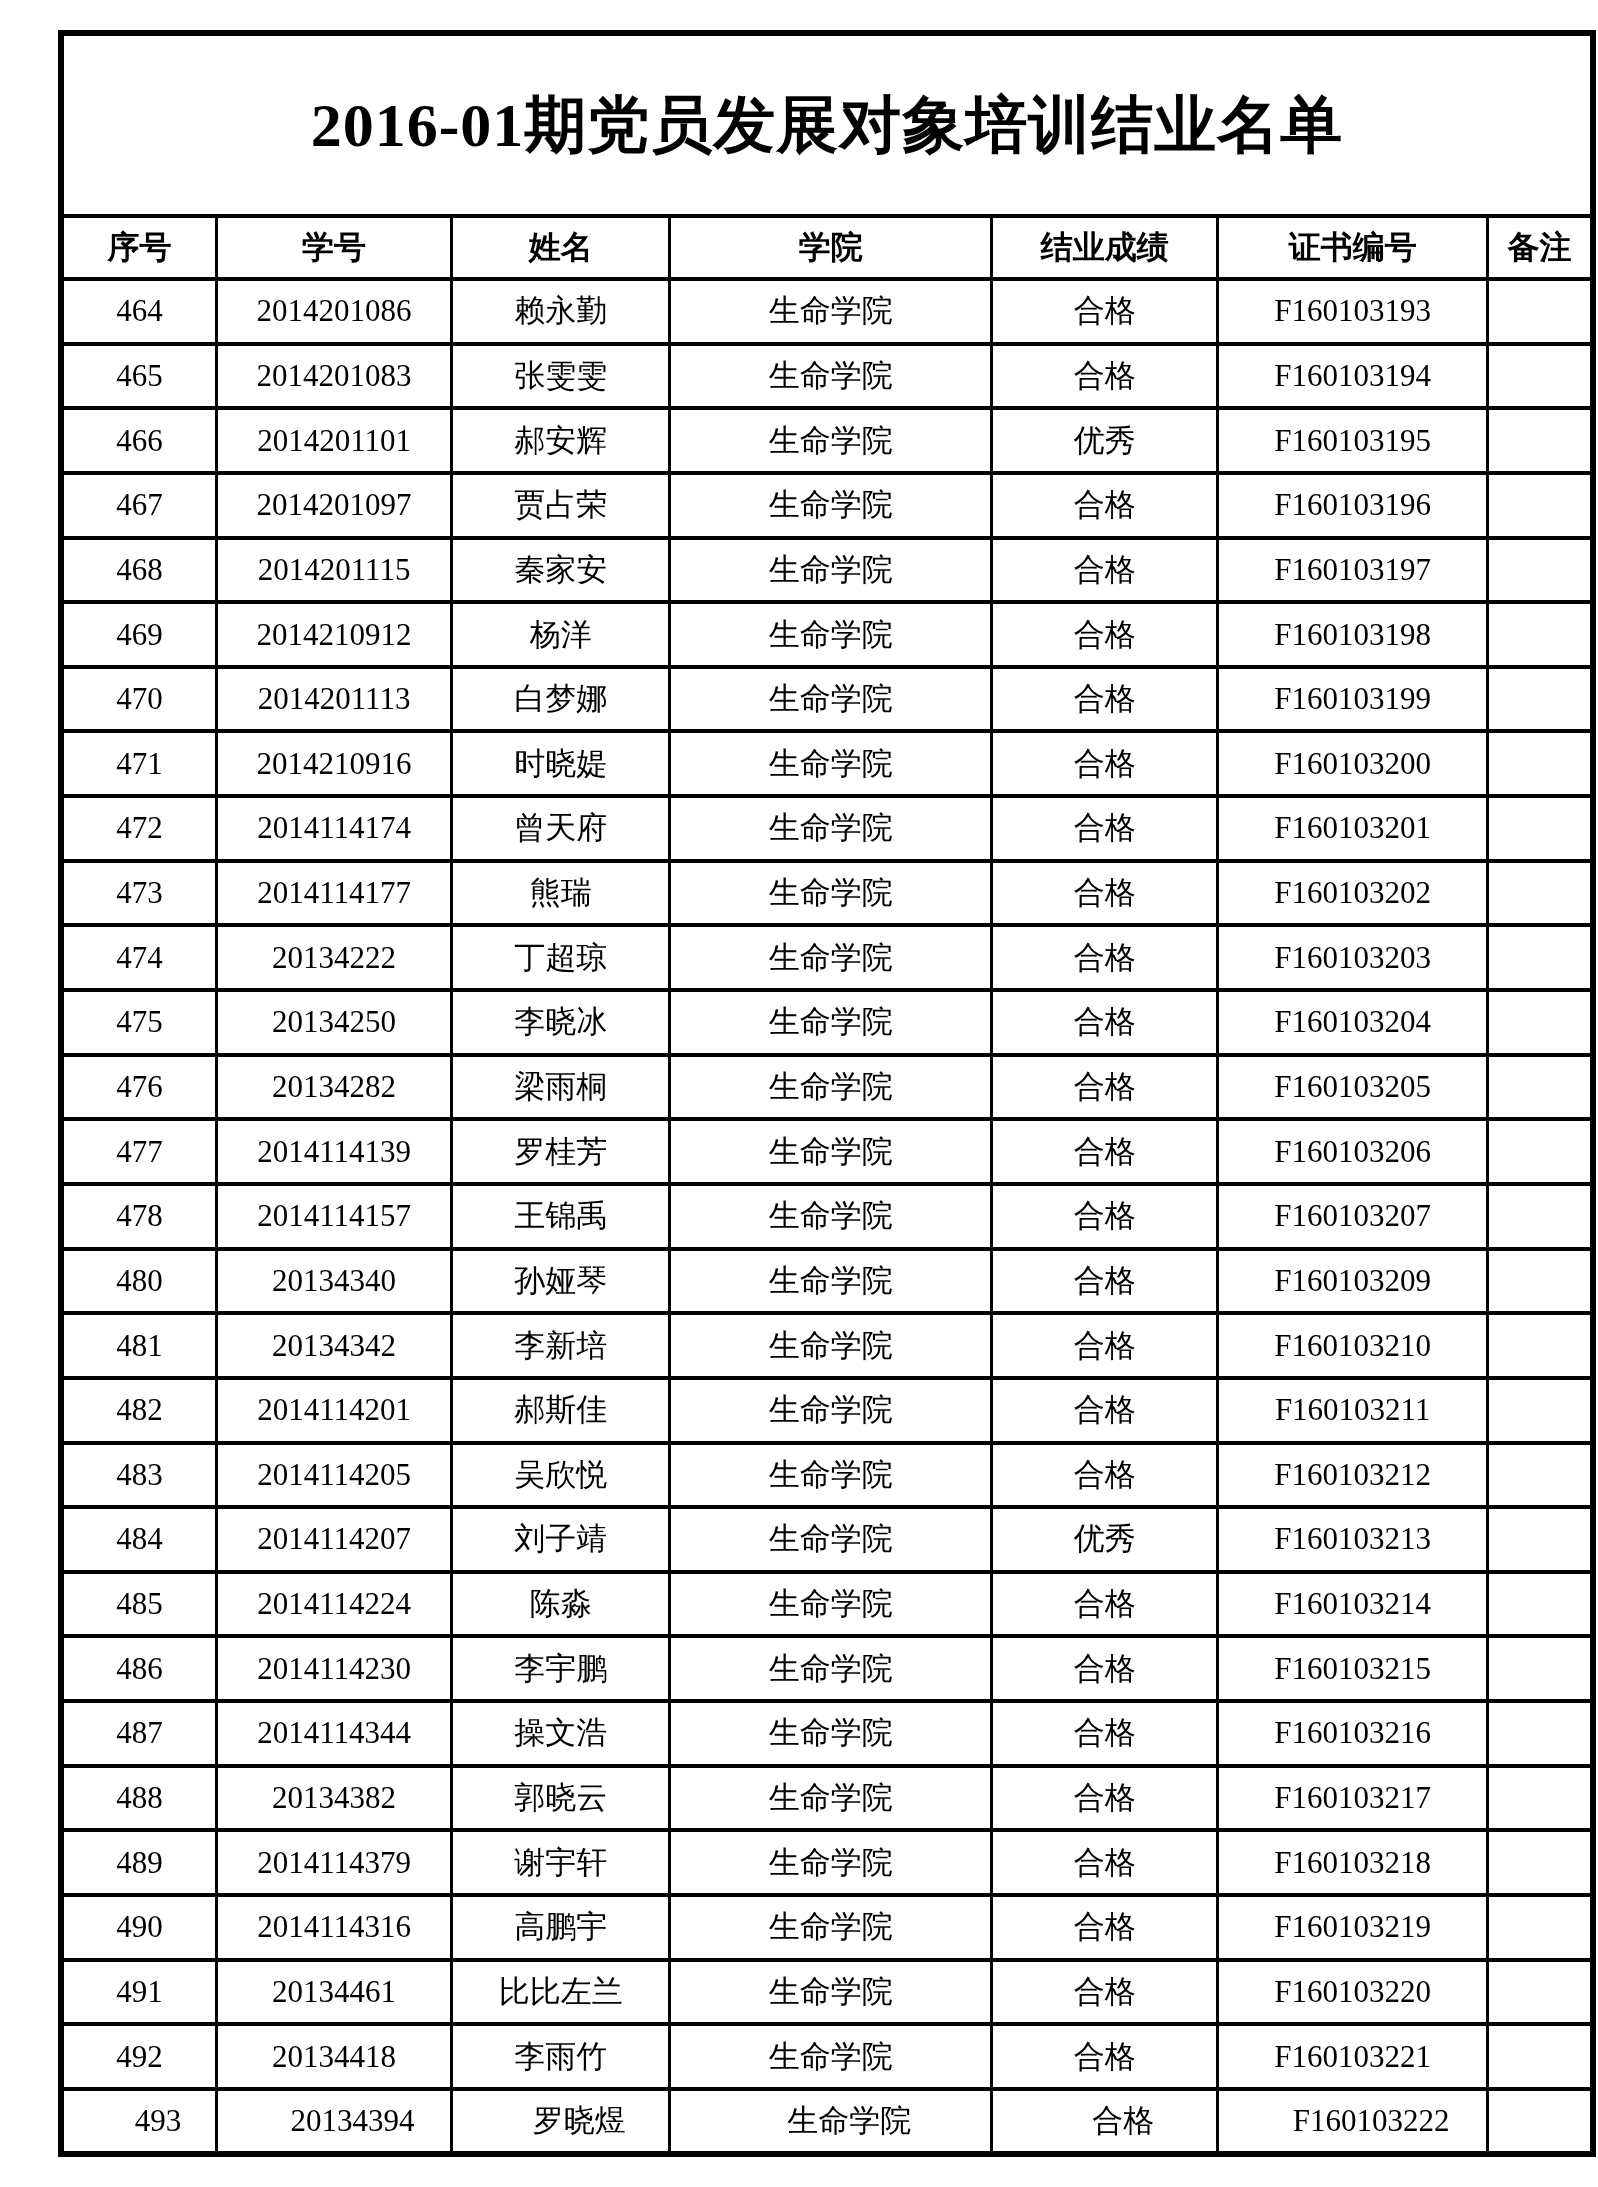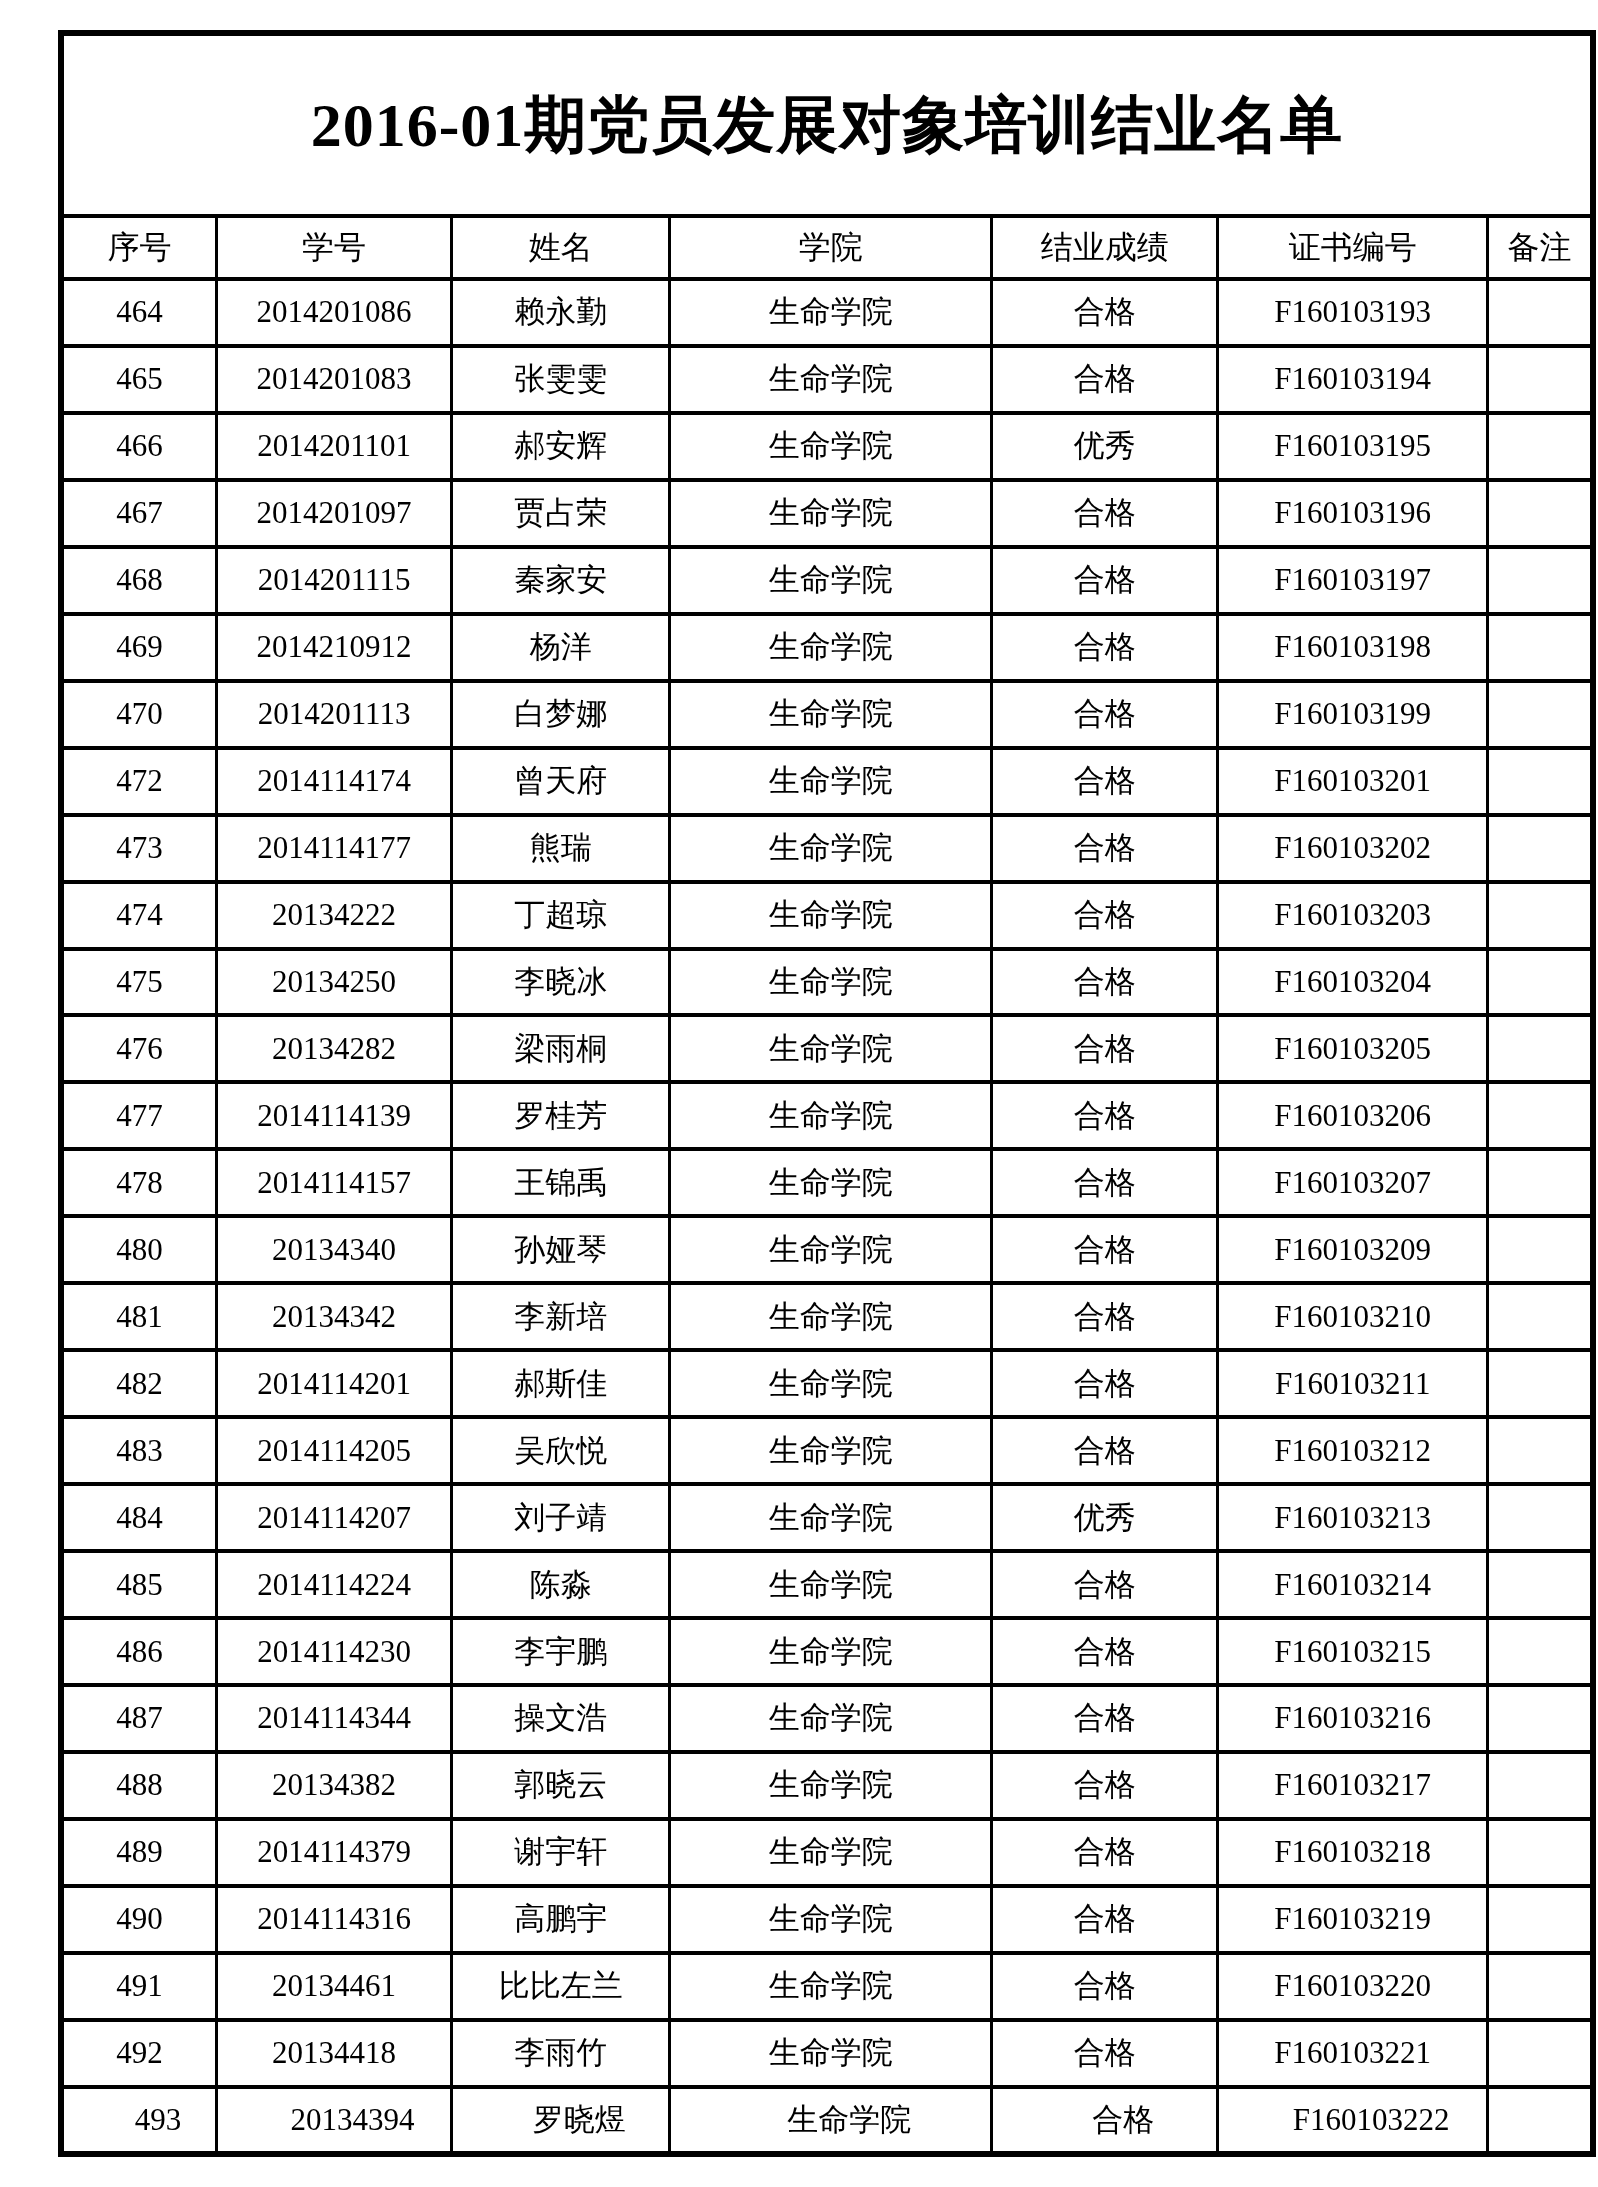--- a/index.html
+++ b/index.html
@@ -50,21 +50,21 @@
     border: 3px solid #000000;
     border-top-width: 4px;
     border-bottom-width: 4px;
     padding: 0;
     font-size: 31px;
     vertical-align: middle;
     white-space: nowrap;
     overflow: hidden;
   }
   thead th {
-    font-weight: normal;
+    font-weight: bold;
     font-size: 32px;
     height: 61px;
   }
   th:first-child, td:first-child { border-left: none; }
   th:last-child,  td:last-child  { border-right: none; }
   thead th { border-top: none; }
   tbody tr:last-child td { border-bottom: none; padding-left: 37px; }
 </style>
 </head>
 <body>
@@ -151,20 +151,29 @@
         <tr>
           <td>470</td>
           <td>2014201113</td>
           <td>白梦娜</td>
           <td>生命学院</td>
           <td>合格</td>
           <td>F160103199</td>
           <td></td>
         </tr>
         <tr>
+          <td>471</td>
+          <td>2014210916</td>
+          <td>时晓媞</td>
+          <td>生命学院</td>
+          <td>合格</td>
+          <td>F160103200</td>
+          <td></td>
+        </tr>
+        <tr>
           <td>472</td>
           <td>2014114174</td>
           <td>曾天府</td>
           <td>生命学院</td>
           <td>合格</td>
           <td>F160103201</td>
           <td></td>
         </tr>
         <tr>
           <td>473</td>

